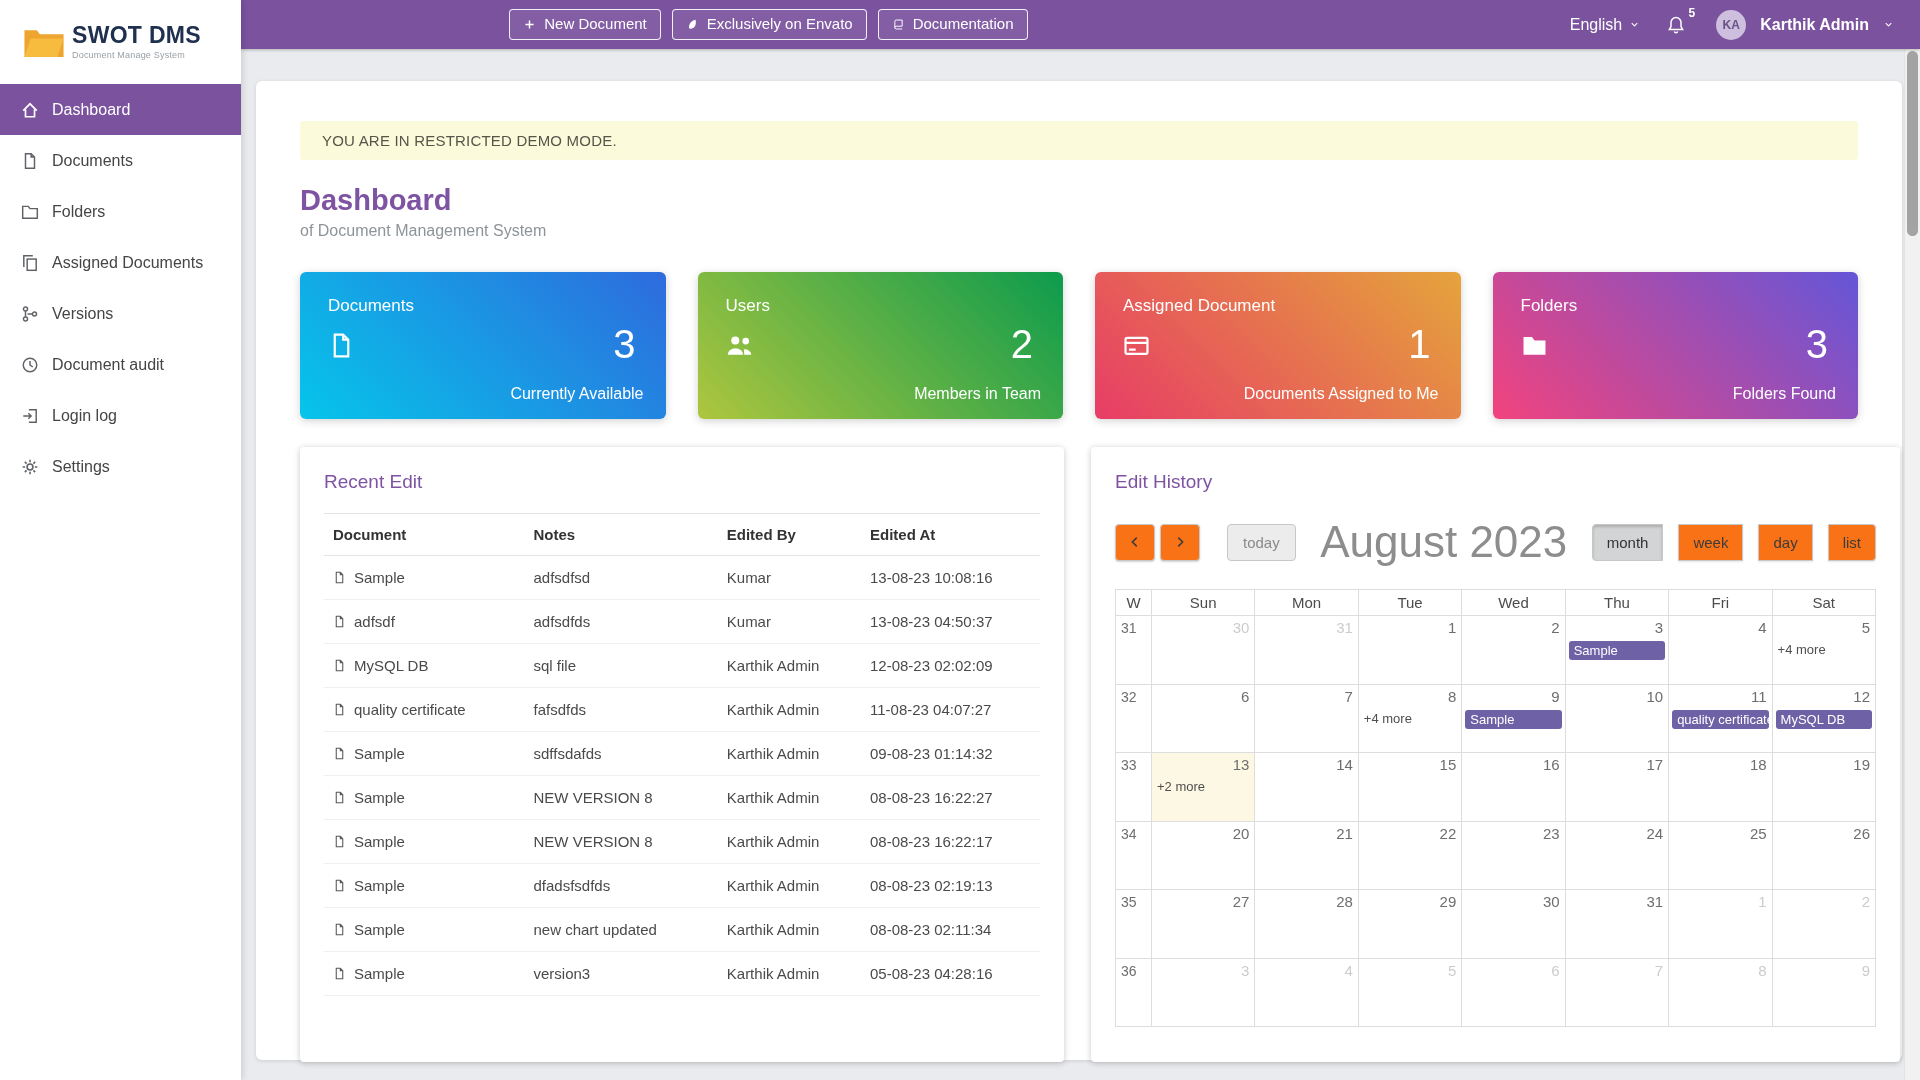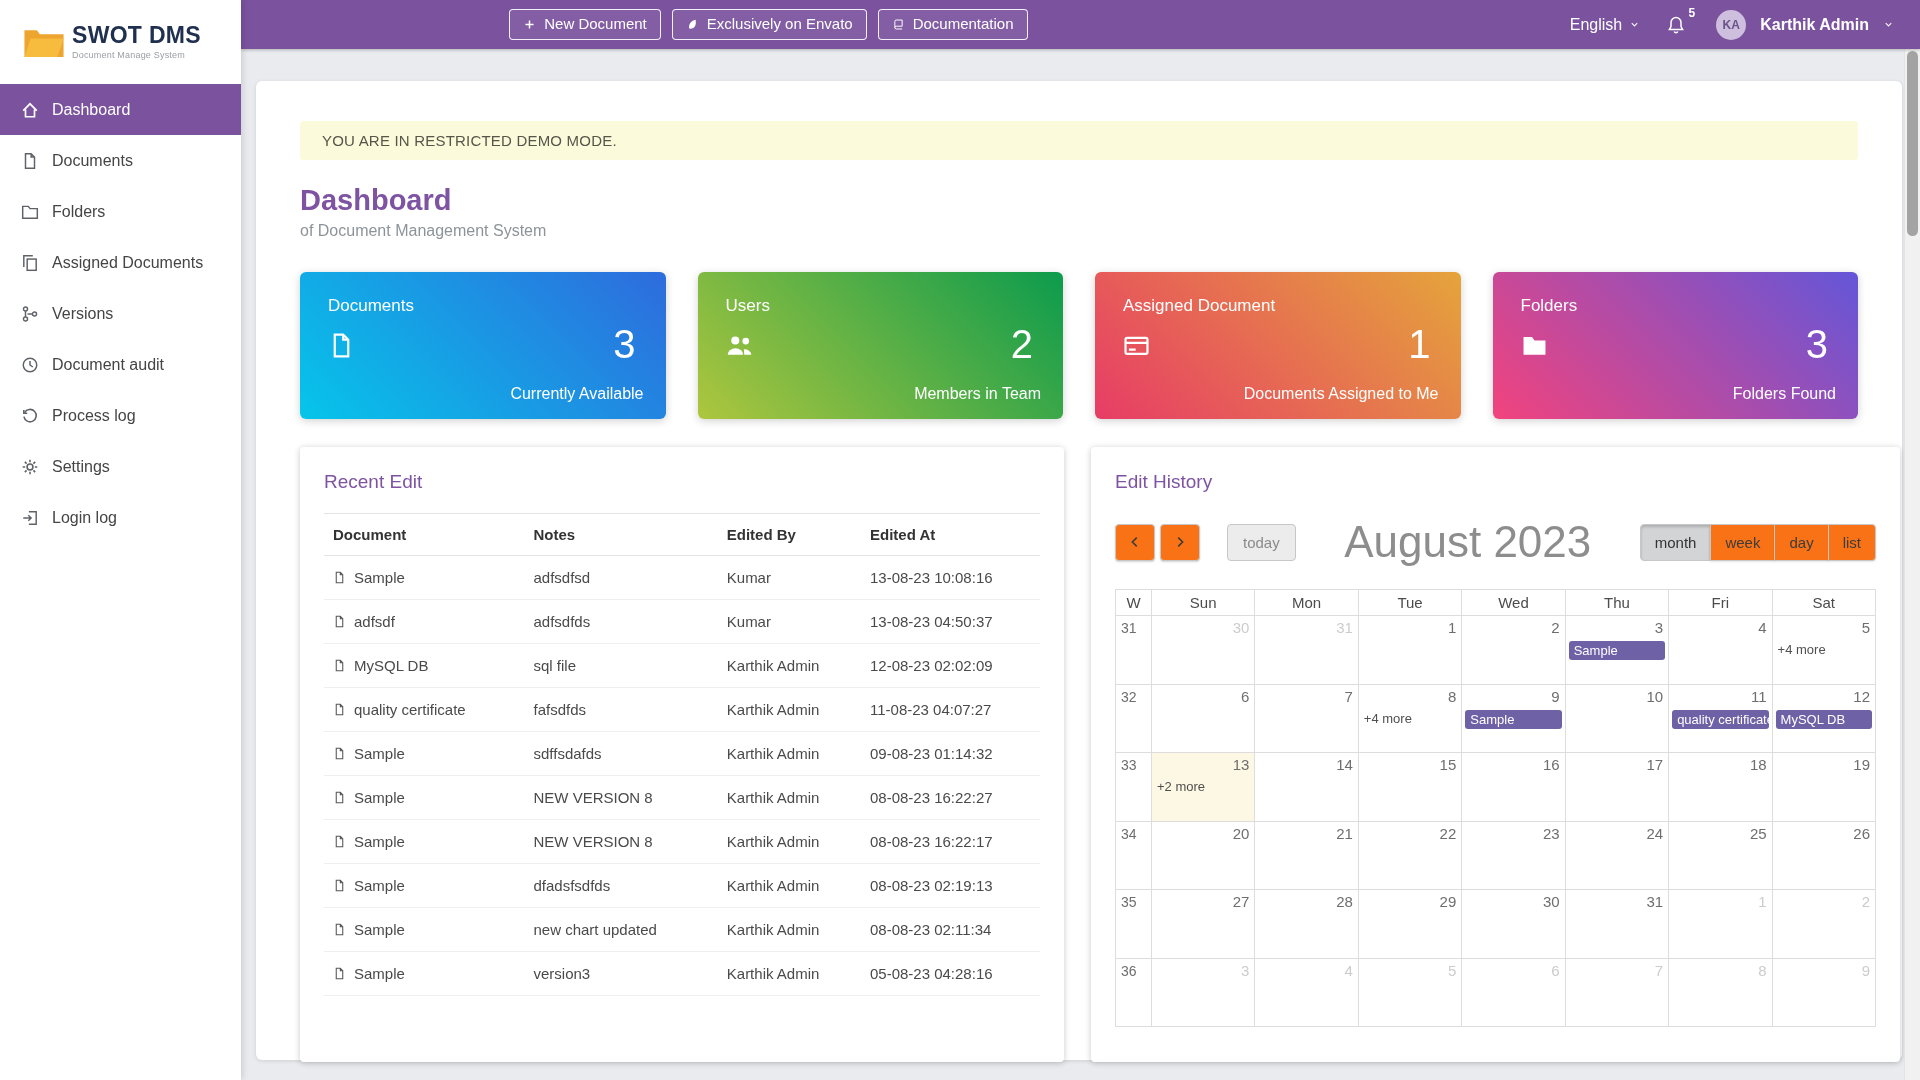--- a/index.html
+++ b/index.html
@@ -79,21 +79,21 @@
 
   
   .cal-toolbar{display:flex;align-items:center;margin-top:24px;}
   .cal-nav{display:flex;align-items:center;gap:5px;}
   .cal-btn{border:1px solid #c7c7c7;background:#f97316;border-radius:4px;font-size:15px;color:#3c3c3c;cursor:pointer;}
   .icon-btn{width:40px;height:37px;display:flex;align-items:center;justify-content:center;
     box-shadow:0 1px 2px rgba(0,0,0,.18);}
   .icon-btn .ic{width:14px;height:14px;}
   .today-btn{margin-left:22px;padding:0 15px;height:37px;background:#ececec;color:#8a8a8a;}
   .cal-title{flex:1;text-align:center;font-size:44px;color:#8d8d8d;font-weight:400;}
-  .cal-views{display:flex;}
+  .cal-views{display:flex;gap:16px;}
   .view-btn{height:37px;padding:0 14px;margin-left:-1px;border-radius:0;box-shadow:0 1px 2px rgba(0,0,0,.1);}
   .view-btn:first-child{border-radius:4px 0 0 4px;margin-left:0;}
   .view-btn:last-child{border-radius:0 4px 4px 0;}
   .view-btn.active{background:#d2d4d5;color:#333;box-shadow:inset 0 2px 3px rgba(0,0,0,.18);}
   .cal-grid{display:grid;grid-template-columns:36px repeat(7,1fr);grid-template-rows:26px repeat(6,68.5px);
     margin-top:22px;border-left:1px solid #ddd;border-top:1px solid #ddd;}
   .cal-h{border-right:1px solid #ddd;border-bottom:1px solid #ddd;font-size:15px;color:#4c4c4c;
     display:flex;align-items:center;justify-content:center;}
   .cal-wnum{border-right:1px solid #ddd;border-bottom:1px solid #ddd;font-size:14px;color:#6e6e6e;
     padding:4px 0 0 5px;}
@@ -174,43 +174,34 @@
           <svg viewBox="0 0 16 16">
             <circle cx="8" cy="8" r="6" fill="none" stroke="currentColor" stroke-width="1.3"></circle>
             <path d="M8 4.5V8l2.5 1.8" fill="none" stroke="currentColor" stroke-width="1.3"></path>
           </svg>
         </span>
         <span>Document audit</span>
       </div>
       <div class="menu-item">
         <span class="mi-ic">
           <svg viewBox="0 0 16 16">
-            <path d="M3.2 5A5.5 5.5 0 1 1 2.6 8.6" fill="none" stroke="currentColor" stroke-width="1.4"></path>
-            <path d="M2.5 2.6v3h3" fill="none" stroke="currentColor" stroke-width="1.4"></path>
-          </svg>
-        </span>
-        <span>Process log</span>
+            <path d="M7 2.5h6.5v11H7" fill="none" stroke="currentColor" stroke-width="1.3"></path>
+            <path d="M2 8h7M6.5 5.5 9 8l-2.5 2.5" fill="none" stroke="currentColor" stroke-width="1.3"></path>
+          </svg>
+        </span>
+        <span>Login log</span>
       </div>
       <div class="menu-item">
         <span class="mi-ic">
           <svg viewBox="0 0 16 16">
             <circle cx="8" cy="8" r="2.6" fill="none" stroke="currentColor" stroke-width="1.4"></circle>
             <path d="M8 1.5v2.2M8 12.3v2.2M1.5 8h2.2M12.3 8h2.2M3.4 3.4l1.6 1.6M11 11l1.6 1.6M12.6 3.4 11 5M5 11l-1.6 1.6" stroke="currentColor" stroke-width="1.4" fill="none"></path>
           </svg>
         </span>
         <span>Settings</span>
-      </div>
-      <div class="menu-item">
-        <span class="mi-ic">
-          <svg viewBox="0 0 16 16">
-            <path d="M7 2.5h6.5v11H7" fill="none" stroke="currentColor" stroke-width="1.3"></path>
-            <path d="M2 8h7M6.5 5.5 9 8l-2.5 2.5" fill="none" stroke="currentColor" stroke-width="1.3"></path>
-          </svg>
-        </span>
-        <span>Login log</span>
       </div>
     </nav>
 </div>
 
 <div class="topbar">
   <div class="topbar-actions">
       <button class="tb-btn">
         <span class="ic">
           <svg viewBox="0 0 16 16">
             <path d="M8 3v10M3 8h10" stroke="currentColor" stroke-width="1.8" fill="none"></path>

